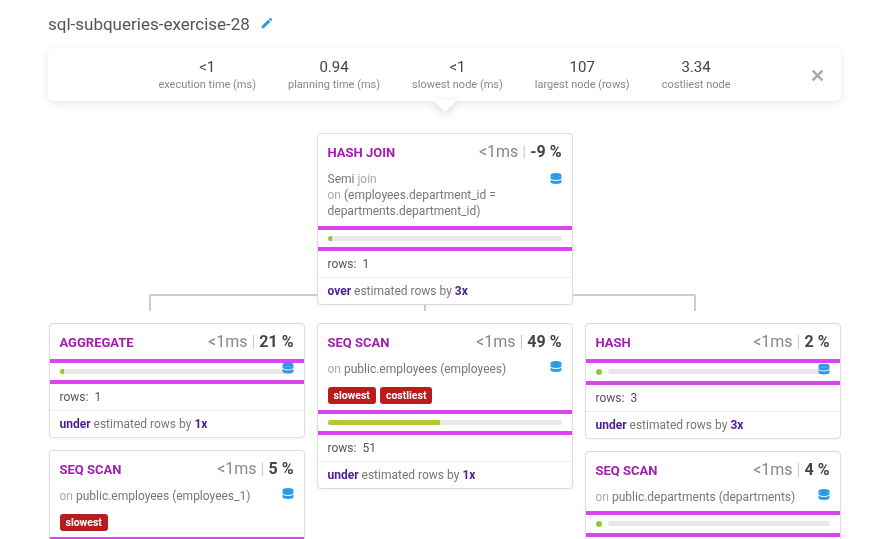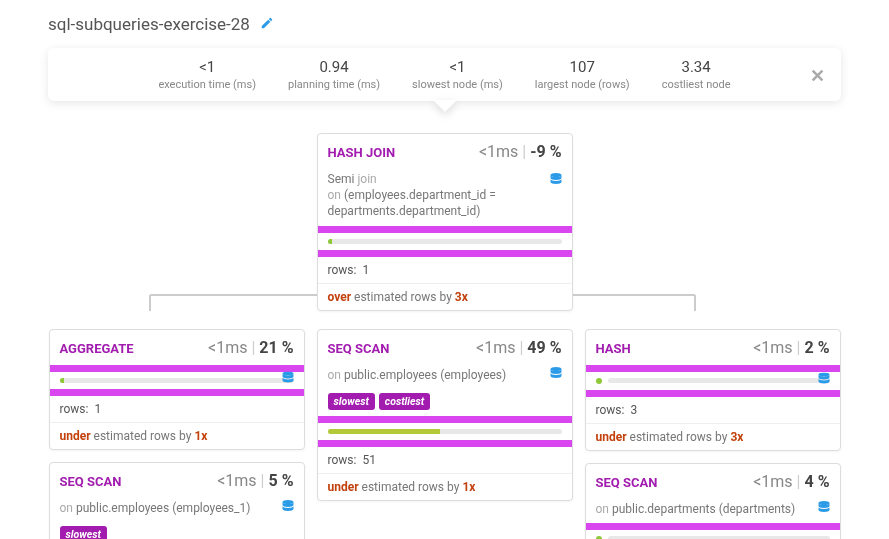--- a/index.html
+++ b/index.html
@@ -12,41 +12,41 @@
 .stat-val { font-size: 15px; color: #444; }
 .stat-lbl { font-size: 11px; color: #888; margin-top: 2px; }
 .close-x { position: absolute; right: 16px; top: 50%; transform: translateY(-50%); color: #aaa; font-size: 18px; font-weight: bold; cursor: pointer; }
 .arrowdown { text-align: center; margin-top: -1px; }
 .arrowdown svg { filter: drop-shadow(0 3px 4px rgba(0,0,0,0.15)); }
 .tree { position: relative; padding: 0 20px 20px; }
 .svg-lines { position: absolute; top: 0; left: 0; width: 100%; height: 100%; pointer-events: none; }
 .svg-lines line { stroke: #ccc; stroke-width: 2; }
 .row { display: flex; justify-content: center; gap: 12px; margin-top: 18px; position: relative; z-index: 1; }
 .node { background: #fff; border: 1px solid #ddd; border-radius: 4px; width: 256px; font-size: 12px; color: #555; box-shadow: 0 1px 3px rgba(0,0,0,0.05); }
-.node-row { padding: 6px 10px; border-top: 7px solid #d946ef; display: flex; align-items: center; gap: 6px; position: relative; }
+.node-row { padding: 6px 10px; border-top: 4px solid #d946ef; display: flex; align-items: center; gap: 6px; position: relative; }
 .node-row:first-child { border-top: none; }
 .node-head { display: flex; justify-content: space-between; align-items: baseline; padding: 8px 10px; }
 .node-title { font-weight: 700; font-size: 13px; color: #a21caf; }
 .node-meta { color: #888; font-size: 16px; }
 .node-meta .sep { color: #ccc; margin: 0 4px; }
 .node-meta .pct { font-weight: 700; color: #444; }
 .sub { padding: 2px 10px 6px; color: #777; line-height: 1.35; }
 .sub .light { color: #aaa; }
 .bar { height: 5px; background: #e8e8e8; border-radius: 3px; overflow: hidden; flex: 1; }
 .bar-fill { height: 100%; }
 .green { background: #8fc93a; }
 .red { background: #d04e37; }
 .yellowgreen { background: #b4c93a; }
 .dot { width: 6px; height: 6px; border-radius: 50%; }
 .disk-icon { position: absolute; right: 10px; top: 50%; transform: translateY(-50%); color: #2b9be8; }
 .tags { display: flex; gap: 4px; padding: 4px 10px 6px; }
 .tag { font-size: 10.5px; padding: 2px 6px; border-radius: 3px; color: #fff; font-weight: 700; }
-.tag.orange { background: #a21caf; font-style: italic; }
+.tag.orange { background: #b91c1c; }
 .est { padding: 6px 10px; border-top: 1px solid #eee; color: #777; }
-.est b { color: #c2410c; }
+.est b { color: #4c1d95; }
 .col { display: flex; flex-direction: column; gap: 12px; }
 </style>
 </head>
 <body>
 
 <div class="header">
   <span class="title">sql-subqueries-exercise-28</span>
   <span class="edit-icon">
     <svg width="14" height="14" viewBox="0 0 24 24" fill="currentColor">
         <path d="M3 17.25V21h3.75l11-11-3.75-3.75-11 11zM20.7 7.04a1 1 0 0 0 0-1.41l-2.34-2.34a1 1 0 0 0-1.41 0L15 5.24l3.75 3.75 1.95-1.95z"></path>

